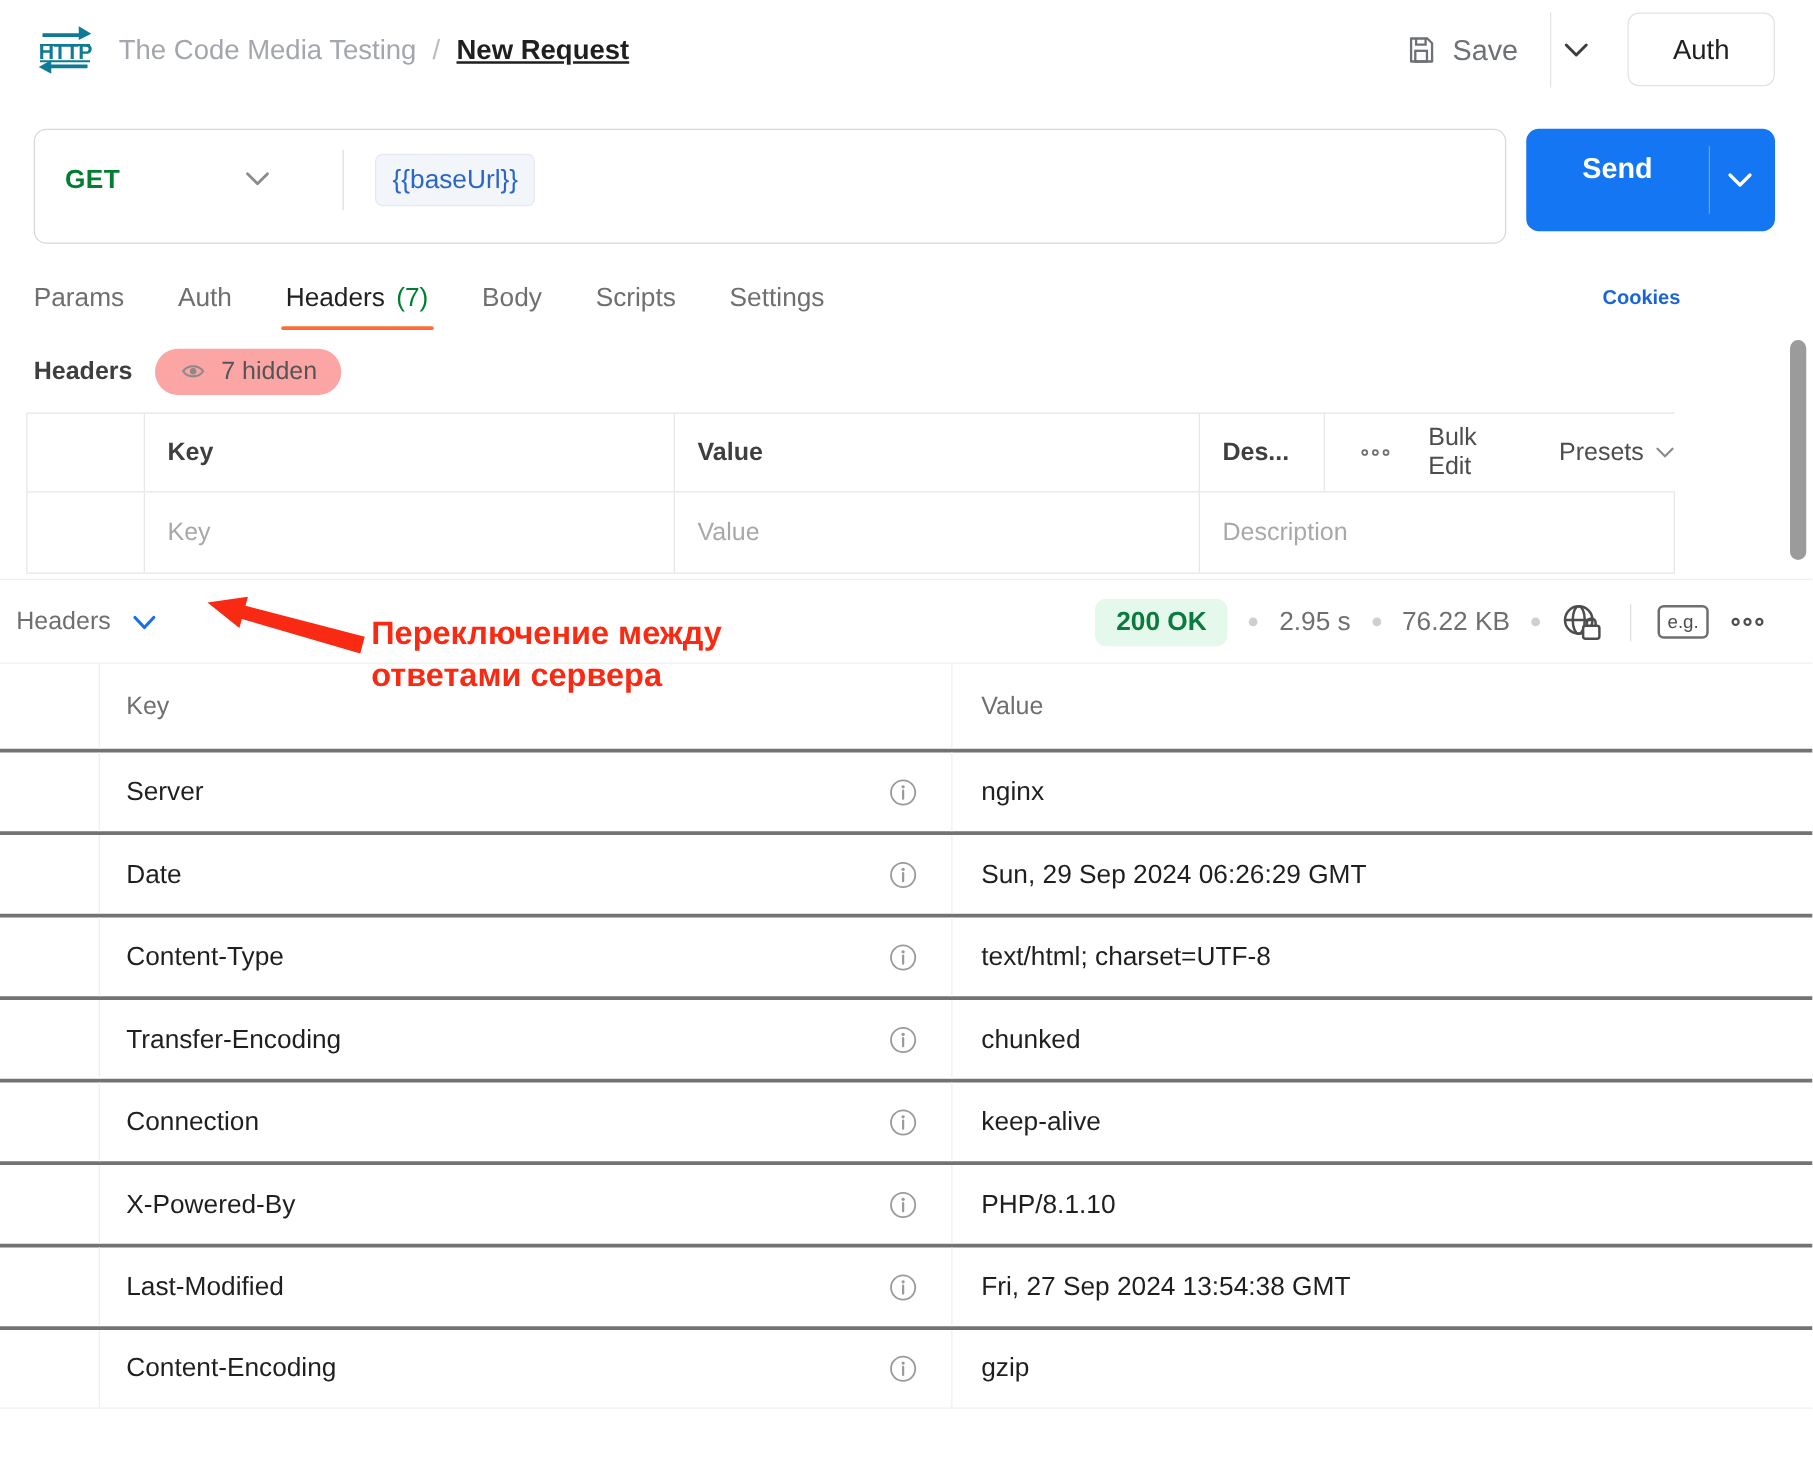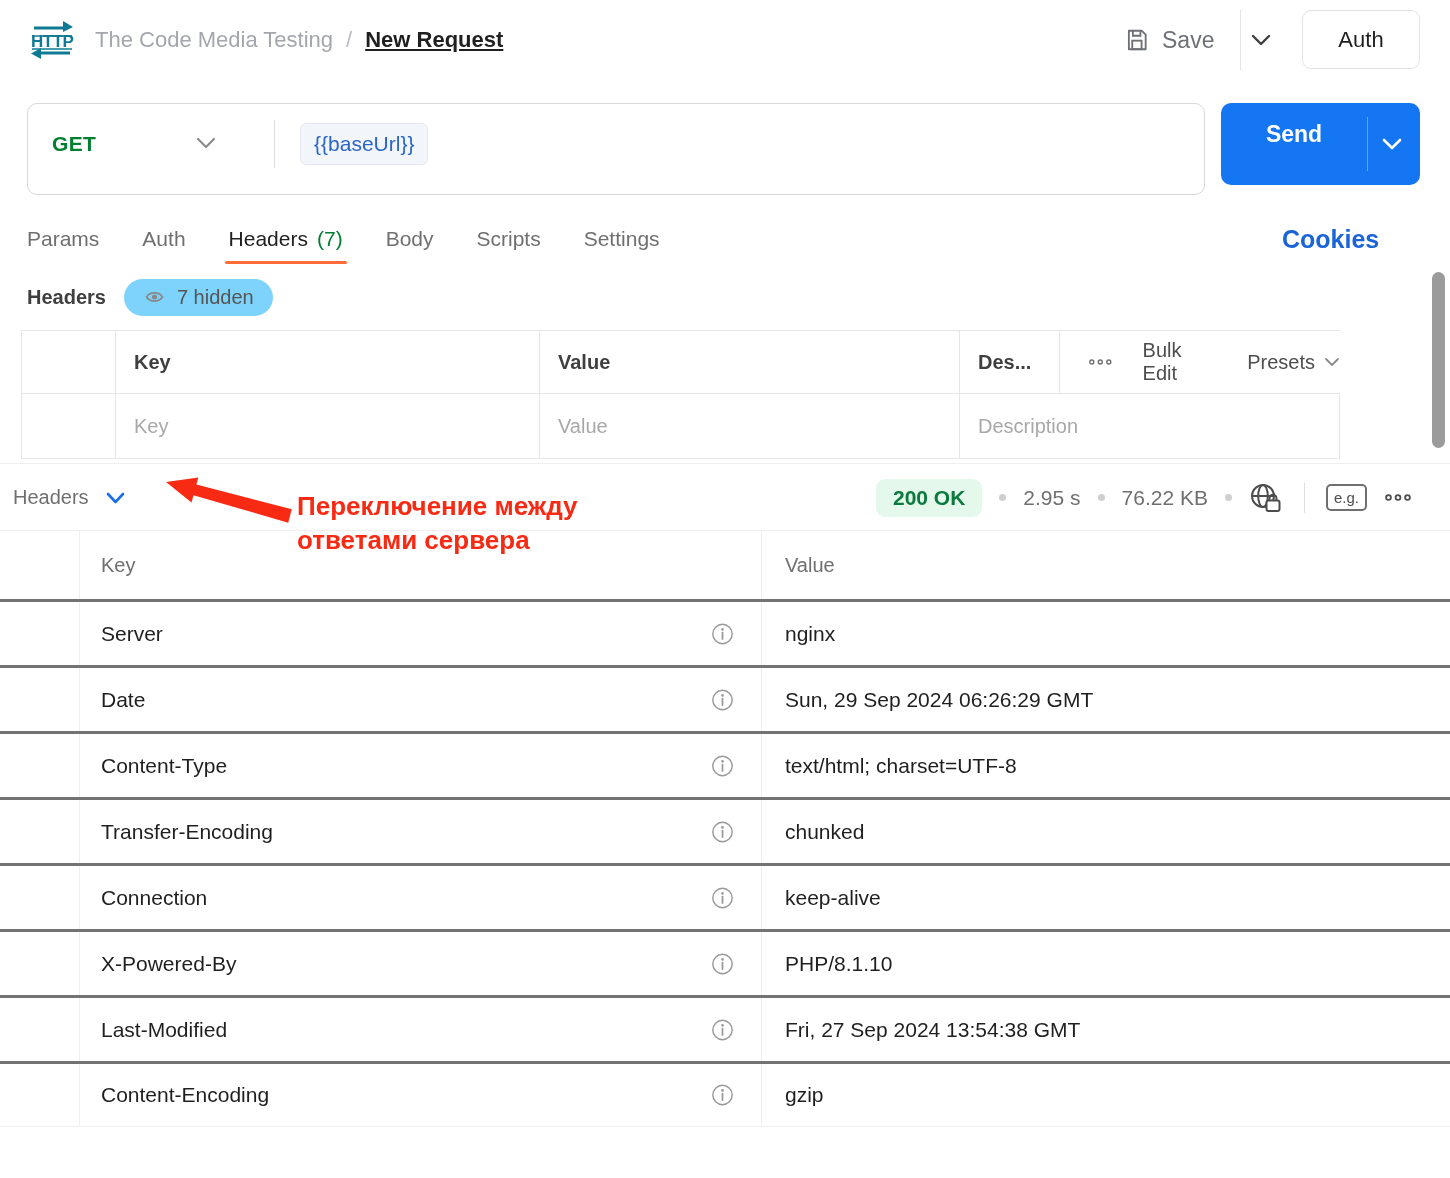--- a/index.html
+++ b/index.html
@@ -35,26 +35,26 @@
   .send-sep { position:absolute; left:146px; top:14px; width:1px; height:54px; background:rgba(255,255,255,.35); }
   .send-chevron { position:absolute; left:158px; top:33px; }
 
   
   .tabs { position:absolute; left:27px; top:213px; height:52px; display:flex; gap:43px; align-items:center; font-size:21px; color:#6f6f6f;justify-content:space-between; }
   .tab { position:relative; cursor:pointer; display:flex; gap:9px; }
   .tab.active { color:#212121; }
   .tab .count { color:#007f31; }
   .tab.active::after { content:""; position:absolute; left:-4px; right:-4px; bottom:-13px; height:3px; background:#ff6c37; border-radius:2px; }
   .cookies-link { position:absolute; left:1282px; top:213px; height:52px; display:flex; align-items:center;
-    color:#1a64d8; font-weight:700; font-size:25px; cursor:pointer; }
+    color:#1a64d8; font-weight:700; font-size:16px; cursor:pointer; }
 
   
   .rh-title-row { position:absolute; left:27px; top:277px; height:40px; display:flex; align-items:center; gap:18px; }
   .rh-title { font-size:20px; font-weight:700; color:#3f3f3f; }
-  .hidden-pill { display:flex; align-items:center; gap:11px; background:#7dd3fc; border-radius:19px; height:37px; padding:0 19px;
+  .hidden-pill { display:flex; align-items:center; gap:11px; background:#fca5a5; border-radius:19px; height:37px; padding:0 19px;
     color:#555; font-size:20px; cursor:pointer; }
 
   .kv-table { position:absolute; left:21px; top:330px; width:1319px; }
   .kv-hrow { display:grid; grid-template-columns:94px 424px 420px 100px 1fr; height:64px;
     border-top:1px solid #e6e6e6; border-bottom:1px solid #e6e6e6; }
   .kv-irow { display:grid; grid-template-columns:94px 424px 420px 1fr; height:65px; border-bottom:1px solid #e6e6e6; }
   .kv-cell { border-left:1px solid #e6e6e6; display:flex; align-items:center; padding-left:18px;
     font-size:20px; font-weight:700; color:#3f3f3f; }
   .kv-cell.no-pad { padding-left:0; }
   .kv-actions { display:flex; align-items:center; gap:30px; padding-left:28px; border-left:1px solid #e6e6e6; }

